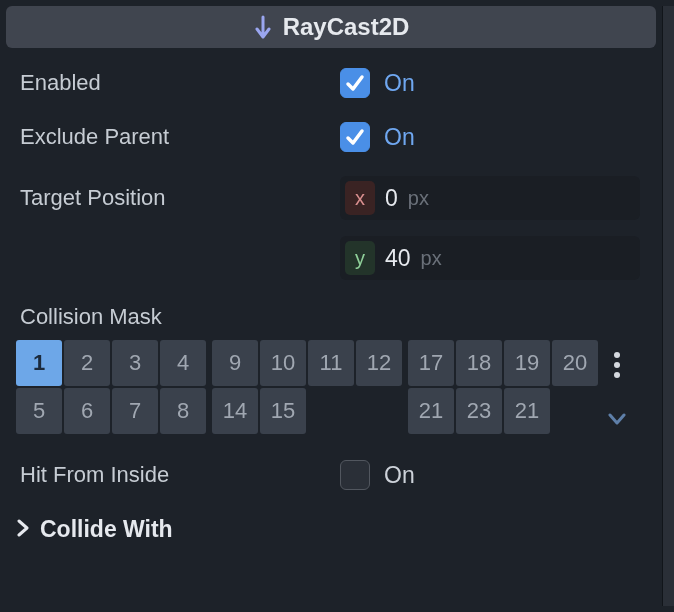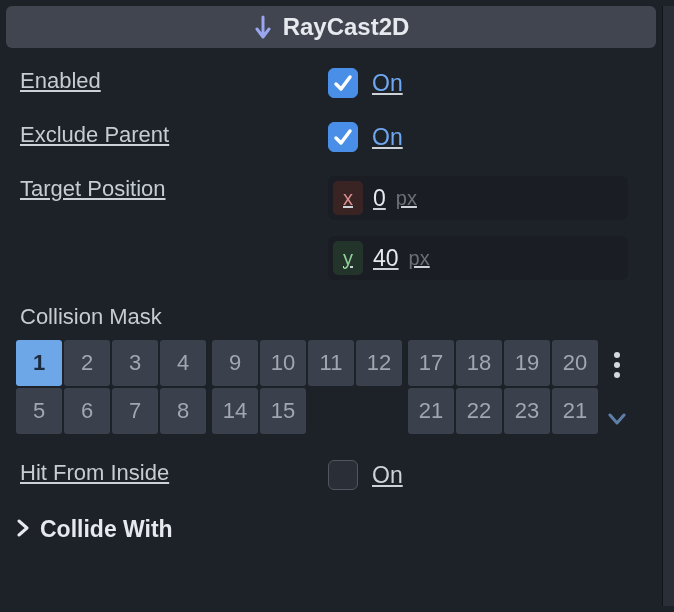--- a/index.html
+++ b/index.html
@@ -19,23 +19,23 @@
     align-items: center;
     justify-content: center;
     gap: 10px;
     margin-right: 8px;
     margin-bottom: 8px;
   }
   .section-header .title { font-weight: 700; color: #e6e9ee; font-size: 24px; }
   .arrow-icon { display: inline-flex; }
   .row {
     display: flex;
-    align-items: flex-start;
+    align-items: center;
     padding: 12px 10px 12px 14px;
-    text-decoration: underline;
+    gap: 12px;
   }
   .row .label { flex: 0 0 300px; color: #c6ccd3; }
   .row .value { flex: 1; display: flex; align-items: center; gap: 14px; padding-left: 8px; }
   .checkbox {
     width: 30px; height: 30px;
     border-radius: 6px;
     display: inline-flex; align-items: center; justify-content: center;
     border: 1px solid #52575f;
     background: #2a2f37;
   }
@@ -177,21 +177,20 @@
           <div class="mask-cell">12</div>
           <div class="mask-cell">14</div>
           <div class="mask-cell">15</div>
         </div>
         <div class="mask-block">
           <div class="mask-cell">17</div>
           <div class="mask-cell">18</div>
           <div class="mask-cell">19</div>
           <div class="mask-cell">20</div>
           <div class="mask-cell">21</div>
-          <div class="mask-cell">22</div>
           <div class="mask-cell">23</div>
           <div class="mask-cell">21</div>
         </div>
       </div>
     <div class="mask-side">
       <div class="dots">
           <span></span>
           <span></span>
           <span></span>
         </div>

